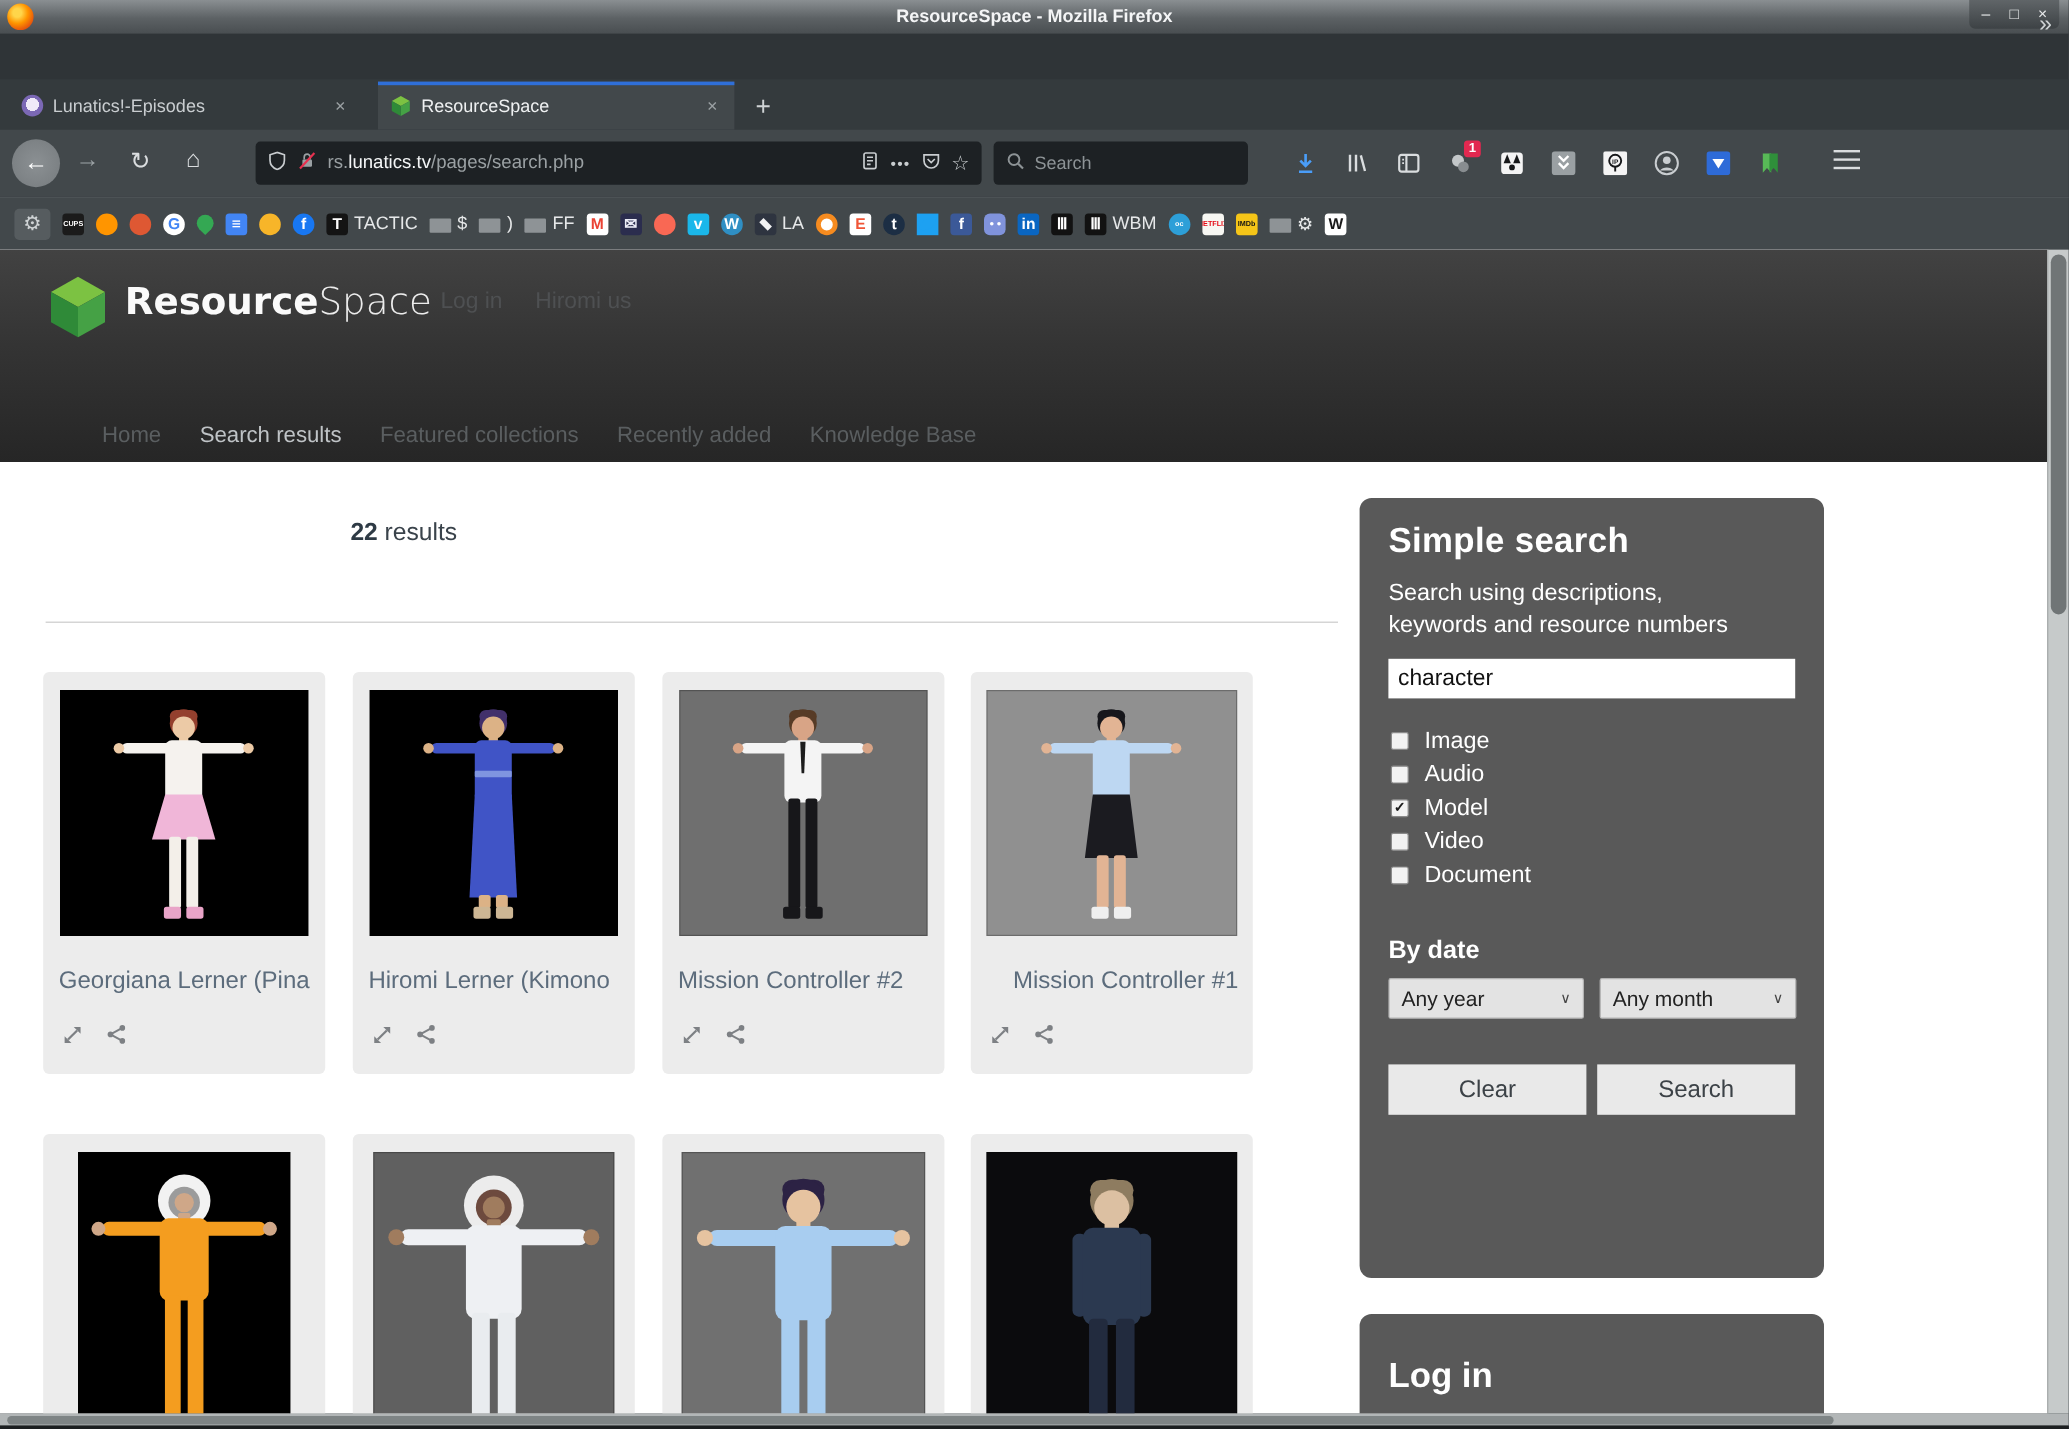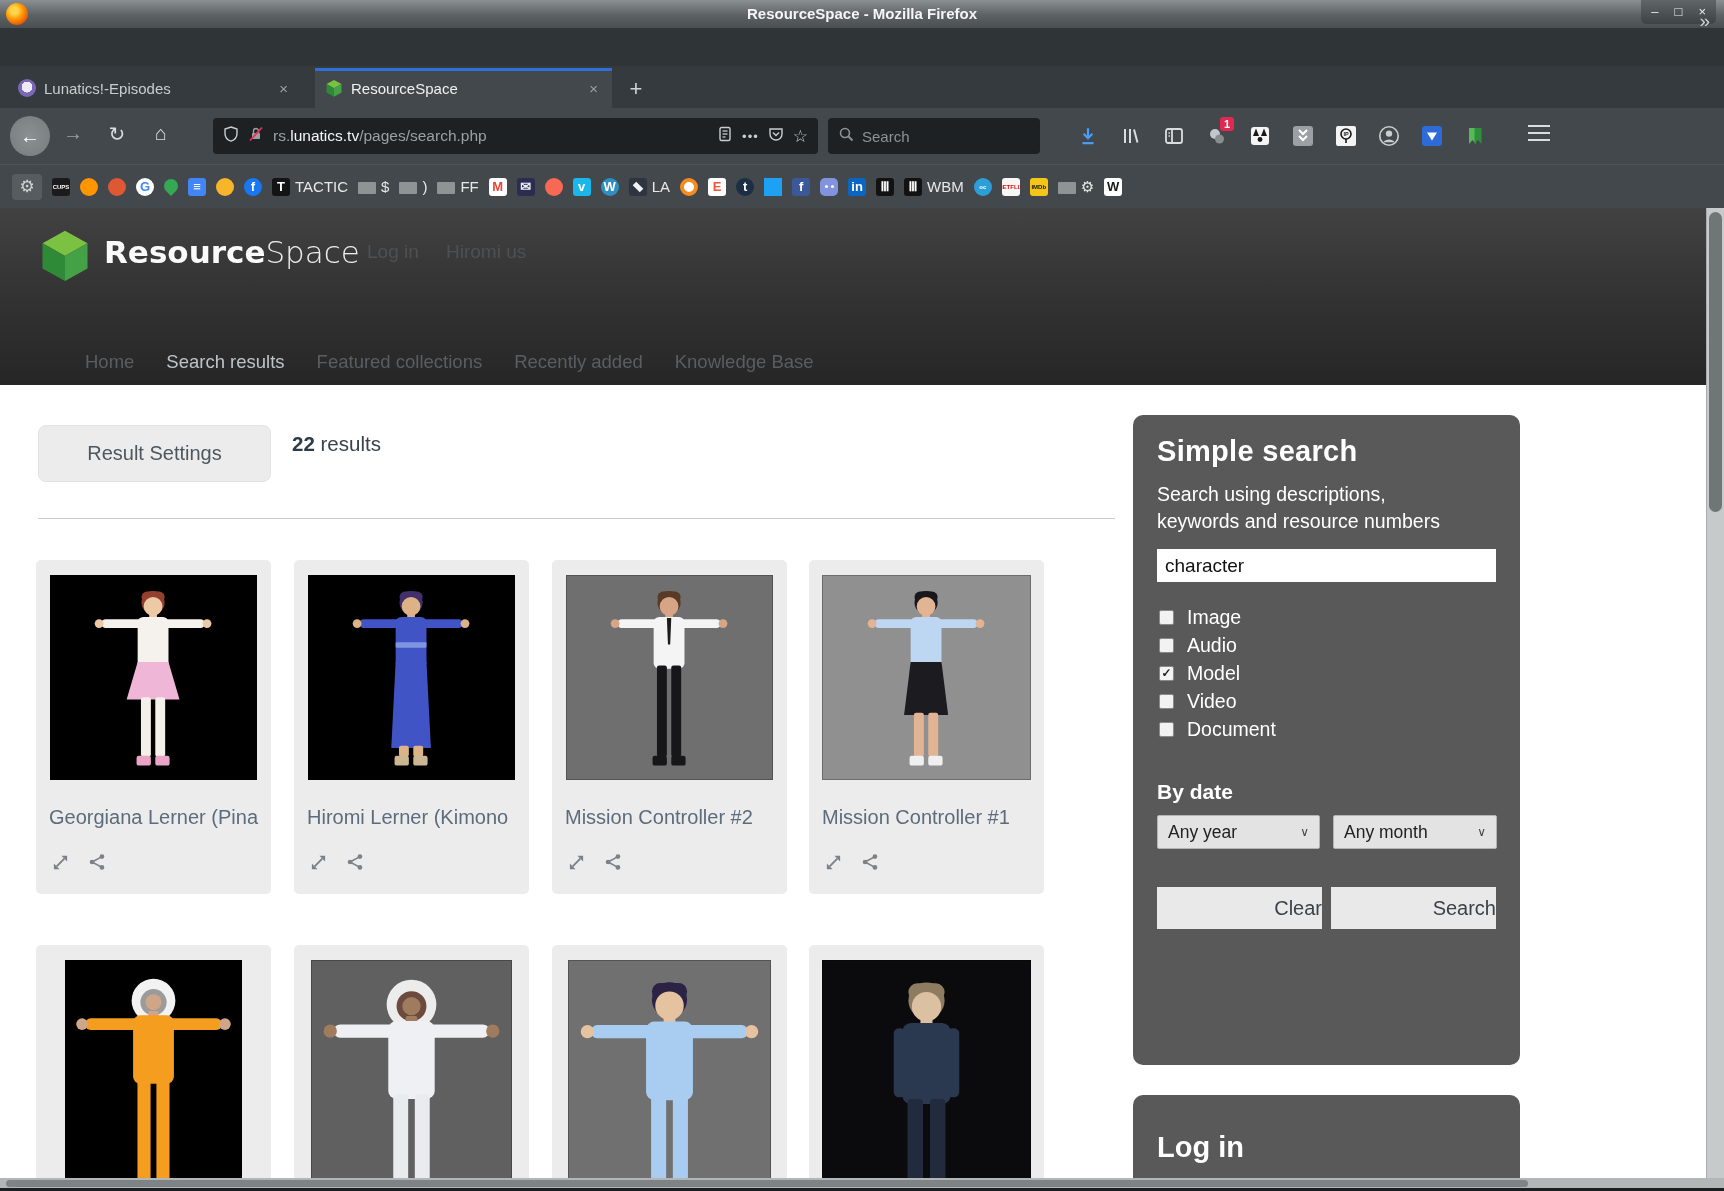--- a/index.html
+++ b/index.html
@@ -126,21 +126,21 @@
   .cbox { width:15px; height:15px; background:#f2f2f2; border:1px solid #8a8a8a; border-radius:2px;
     font-size:12px; line-height:13px; text-align:center; color:#1a1a1a; font-weight:bold; }
   .type-label { margin-left:13px; font-size:19.5px; }
   #by-date { position:absolute; left:24px; top:365px; font-size:21px; font-weight:bold; }
   .ss-select { position:absolute; top:400px; height:34px; background:#e3e3e3; border:1px solid #b3b3b3;
     border-radius:2px; color:#222; font-size:17.5px; display:flex; align-items:center;
     justify-content:space-between; padding:0 10px; }
   #year-select { left:24px; width:163px; } #month-select { left:200px; width:164px; }
   .sel-chev { font-size:12px; color:#444; }
   .ss-btn { position:absolute; top:472px; height:42px; width:165px; background:#e9e9e9; border:none;
-    font-size:20px; color:#3c4247; font-family:"Liberation Sans",sans-serif;text-align:right; }
+    font-size:20px; color:#3c4247; font-family:"Liberation Sans",sans-serif; }
   #clear-btn { left:24px; } #search-btn { left:198px; }
   #ss-links { position:absolute; left:26px; top:543px; }
   .ss-link { display:flex; align-items:center; gap:13px; height:37px; font-size:21px; color:#fff; }
 
   #login-panel { position:absolute; left:1133px; top:887px; width:387px; height:280px; border-radius:10px; color:#fff; }
   #login-title { position:absolute; left:24px; top:36px; font-size:29px; font-weight:bold; }
 
   
   #vscroll { position:absolute; top:208px; left:1706px; width:18px; height:970px; background:#c6caca;
     border-left:1px solid #a9adad; }
@@ -424,21 +424,20 @@
       <span class="hdr-link" style="left:446px">Hiromi us</span>
       <nav id="site-nav">
           <span class="site-nav-item">Home</span>
           <span class="site-nav-item active">Search results</span>
           <span class="site-nav-item">Featured collections</span>
           <span class="site-nav-item">Recently added</span>
           <span class="site-nav-item">Knowledge Base</span>
         </nav>
     </div>
 
-    <button id="result-settings">Result Settings</button>
     <div id="results-count"><b>22</b> <span>results</span></div>
     <div id="divider"></div>
 
     <div id="cards">
         <article class="card" style="left: 36px; top: 352px;">
           <div class="thumb center" style="width: 207px; height: 205px; background: rgb(0, 0, 0);">
             <svg viewBox="0 0 120 168" height="185" preserveAspectRatio="xMidYMin meet">
               <rect x="49.5" y="6" width="21" height="10" rx="5" fill="#94402e"></rect>
               <circle cx="60" cy="16" r="10.5" fill="#94402e"></circle>
               <circle cx="60" cy="19.5" r="8.5" fill="#eccaa6"></circle>
@@ -532,21 +531,21 @@
               </svg></span>
             <span><svg viewBox="0 0 20 20" width="18" height="18">
                 <line x1="4.5" y1="10" x2="15.5" y2="4" stroke="#7d8084" stroke-width="1.8"></line>
                 <line x1="4.5" y1="10" x2="15.5" y2="16" stroke="#7d8084" stroke-width="1.8"></line>
                 <circle cx="15.5" cy="4" r="2.6" fill="#7d8084"></circle>
                 <circle cx="4.5" cy="10" r="2.6" fill="#7d8084"></circle>
                 <circle cx="15.5" cy="16" r="2.6" fill="#7d8084"></circle>
               </svg></span>
           </div>
         </article>
-        <article class="card" style="left: 809px; top: 352px;">
+        <article class="card" style="left: 809px; top: 352px; text-align: right;">
           <div class="thumb center" style="width: 209px; height: 205px; background: rgb(144, 144, 144);">
             <svg viewBox="0 0 120 168" height="185" preserveAspectRatio="xMidYMin meet">
               <rect x="49.5" y="6" width="21" height="10" rx="5" fill="#17171c"></rect>
               <circle cx="60" cy="16" r="10.5" fill="#17171c"></circle>
               <circle cx="60" cy="19.5" r="8.5" fill="#e2b494"></circle>
               <rect x="56.5" y="26" width="7" height="6" rx="1" fill="#e2b494"></rect>
               <rect x="13" y="31" width="94" height="8" rx="4" fill="#bdd7f2"></rect>
               <circle cx="11" cy="35" r="4" fill="#e2b494"></circle>
               <circle cx="109" cy="35" r="4" fill="#e2b494"></circle>
               <rect x="46" y="29" width="28" height="47" rx="5" fill="#bdd7f2"></rect>

